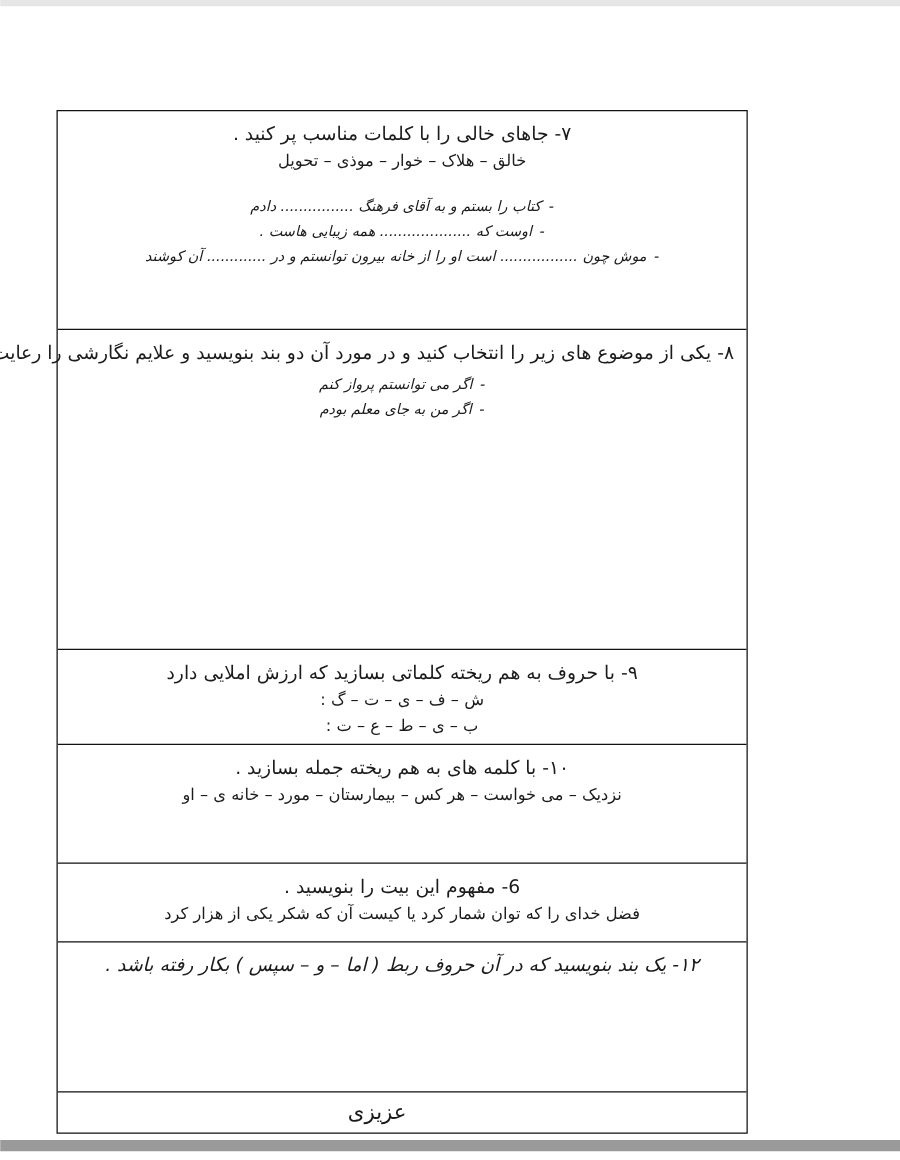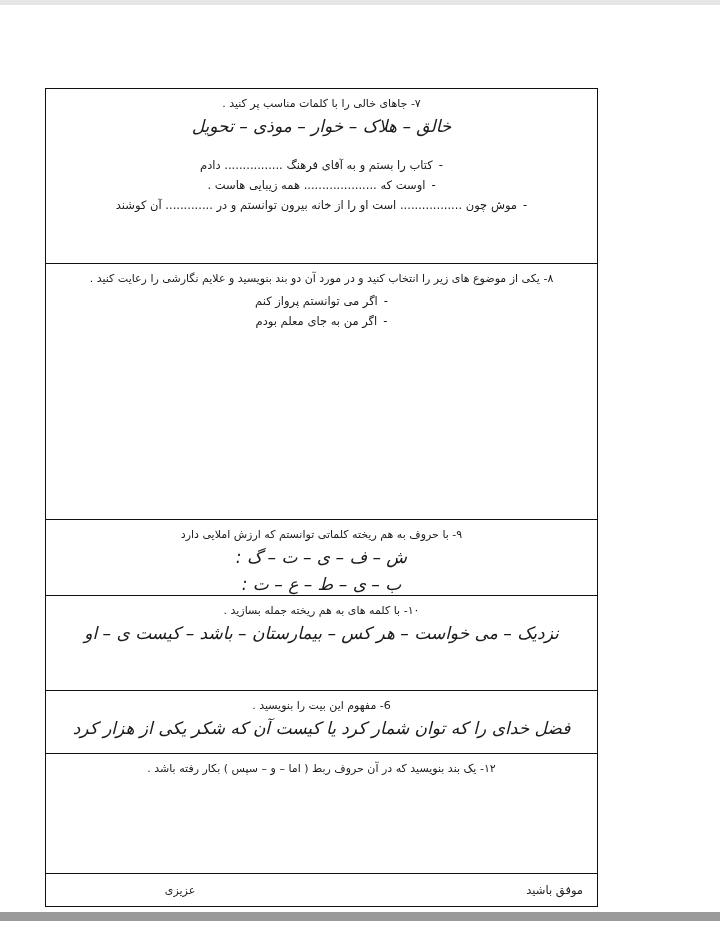--- a/index.html
+++ b/index.html
@@ -49,45 +49,45 @@
     padding: 6px 10px 6px 10px;
   }
   .qrow:last-child { border-bottom: none; }
 
   
   .row-q78    { height: 175px; }
   .row-blank  { height: 256px; }
   .row-q9     { height: 76px;  }
   .row-q10    { height: 95px;  }
   .row-q11    { height: 63px;  }
-  .row-q12    { height: 120px; }
+  .row-q12    { height: 120px; font-style: italic; }
   .row-footer { height: 32px; padding: 0 10px; }
 
   .q-line {
-    font-size: 17px;
+    font-size: 13px;
     line-height: 1.62;
     text-align: center;
     white-space: nowrap;
     letter-spacing: 0.1px;
-    font-style: italic;
   }
   
   .q-head {
-    font-size: 11px;
+    font-size: 15px;
     line-height: 1.62;
     text-align: center;
     white-space: nowrap;
     letter-spacing: 0.1px;
   }
   .q-head.wide { text-align: center; }
 
   .bullets {
     list-style: none;
     margin: 4px 0 0 0;
     padding: 0;
+    font-style: italic;
   }
   .bullets li {
     font-size: 11.5px;
     line-height: 1.72;
     text-align: center;
     white-space: nowrap;
     letter-spacing: 0.1px;
   }
   .dash { margin-left: 6px; }
   .spacer-12 { height: 12px; }
@@ -101,21 +101,21 @@
   }
   .footer-right {
     flex: 0 0 45%;
     text-align: right;
     font-size: 11.5px;
     padding-right: 4px;
   }
   .footer-mid {
     flex: 1 1 auto;
     text-align: center;
-    font-size: 11px;
+    font-size: 17px;
     padding-right: 40px;
   }
 </style>
 </head>
 <body>
 
 <div class="scan-top-strip"></div>
 
 <div class="sheet">
 
@@ -141,32 +141,32 @@
     <ul class="bullets">
       <li><span class="dash">-</span><span>اگر می توانستم پرواز کنم</span></li>
       <li><span class="dash">-</span><span>اگر من به جای معلم بودم</span></li>
     </ul>
     <div style="height:170px;"></div>
   </div>
 
   <div class="qrow row-q9">
     <div class="q-head">
       <span>۹-</span>
-      <span>با حروف به هم ریخته کلماتی توانستم که ارزش املایی دارد</span>
+      <span>با حروف به هم ریخته کلماتی بسازید که ارزش املایی دارد</span>
     </div>
     <div class="q-line">ش – ف – ی – ت – گ :</div>
     <div class="q-line">ب – ی – ط – ع – ت :</div>
   </div>
 
   <div class="qrow row-q10">
     <div class="q-head">
       <span>۱۰-</span>
       <span>با کلمه های به هم ریخته جمله بسازید .</span>
     </div>
-    <div class="q-line">نزدیک – می خواست – هر کس – بیمارستان – باشد – کیست ی – او</div>
+    <div class="q-line">نزدیک – می خواست – هر کس – بیمارستان – مورد – خانه ی – او</div>
     <div style="height:32px;"></div>
   </div>
 
   <div class="qrow row-q11">
     <div class="q-head">
       <span>6-</span>
       <span>مفهوم این بیت را بنویسید .</span>
     </div>
     <div class="q-line">فضل خدای را که توان شمار کرد    یا کیست آن که شکر یکی از هزار کرد</div>
   </div>
@@ -174,20 +174,19 @@
   <div class="qrow row-q12">
     <div class="q-head">
       <span>۱۲-</span>
       <span>یک بند بنویسید که در آن حروف ربط ( اما – و – سپس ) بکار رفته باشد .</span>
     </div>
     <div style="height:80px;"></div>
   </div>
 
   <div class="qrow row-footer">
     <div class="footer-grid">
-      <div class="footer-right">موفق باشید</div>
       <div class="footer-mid">عزیزی</div>
     </div>
   </div>
 
 </div>
 
 <div class="scan-bottom-bar"></div>
 
 </body></html>

